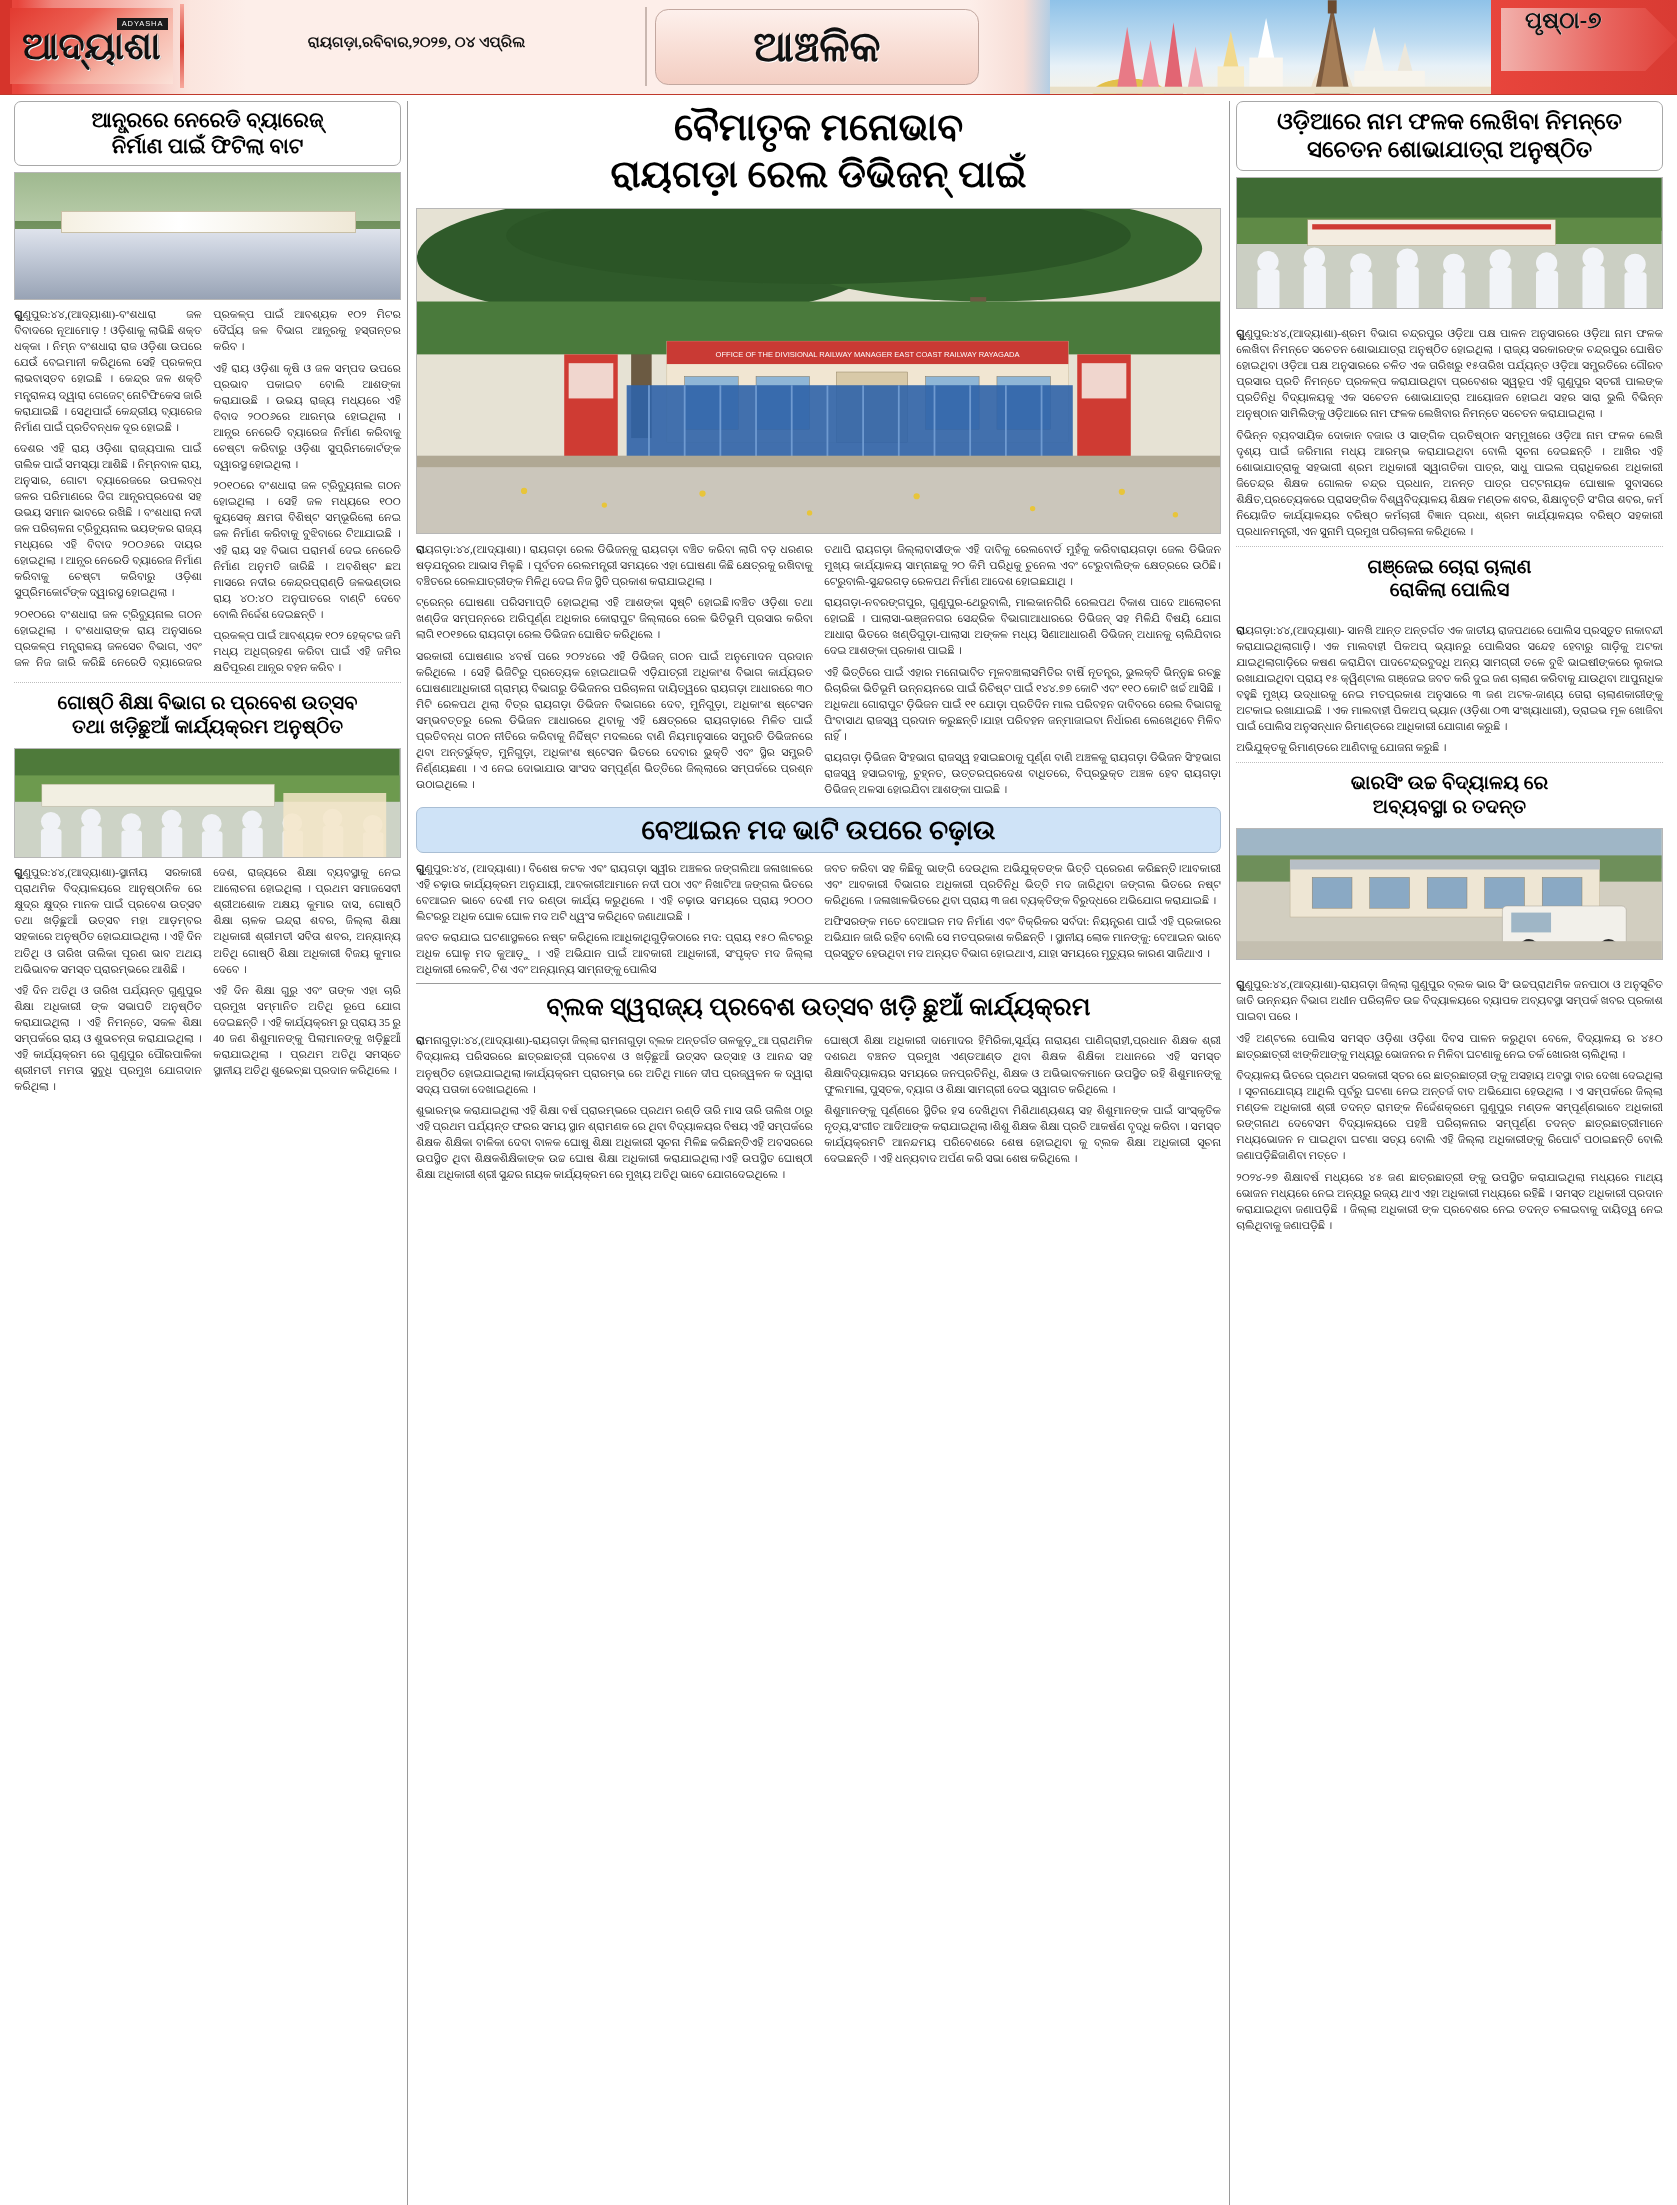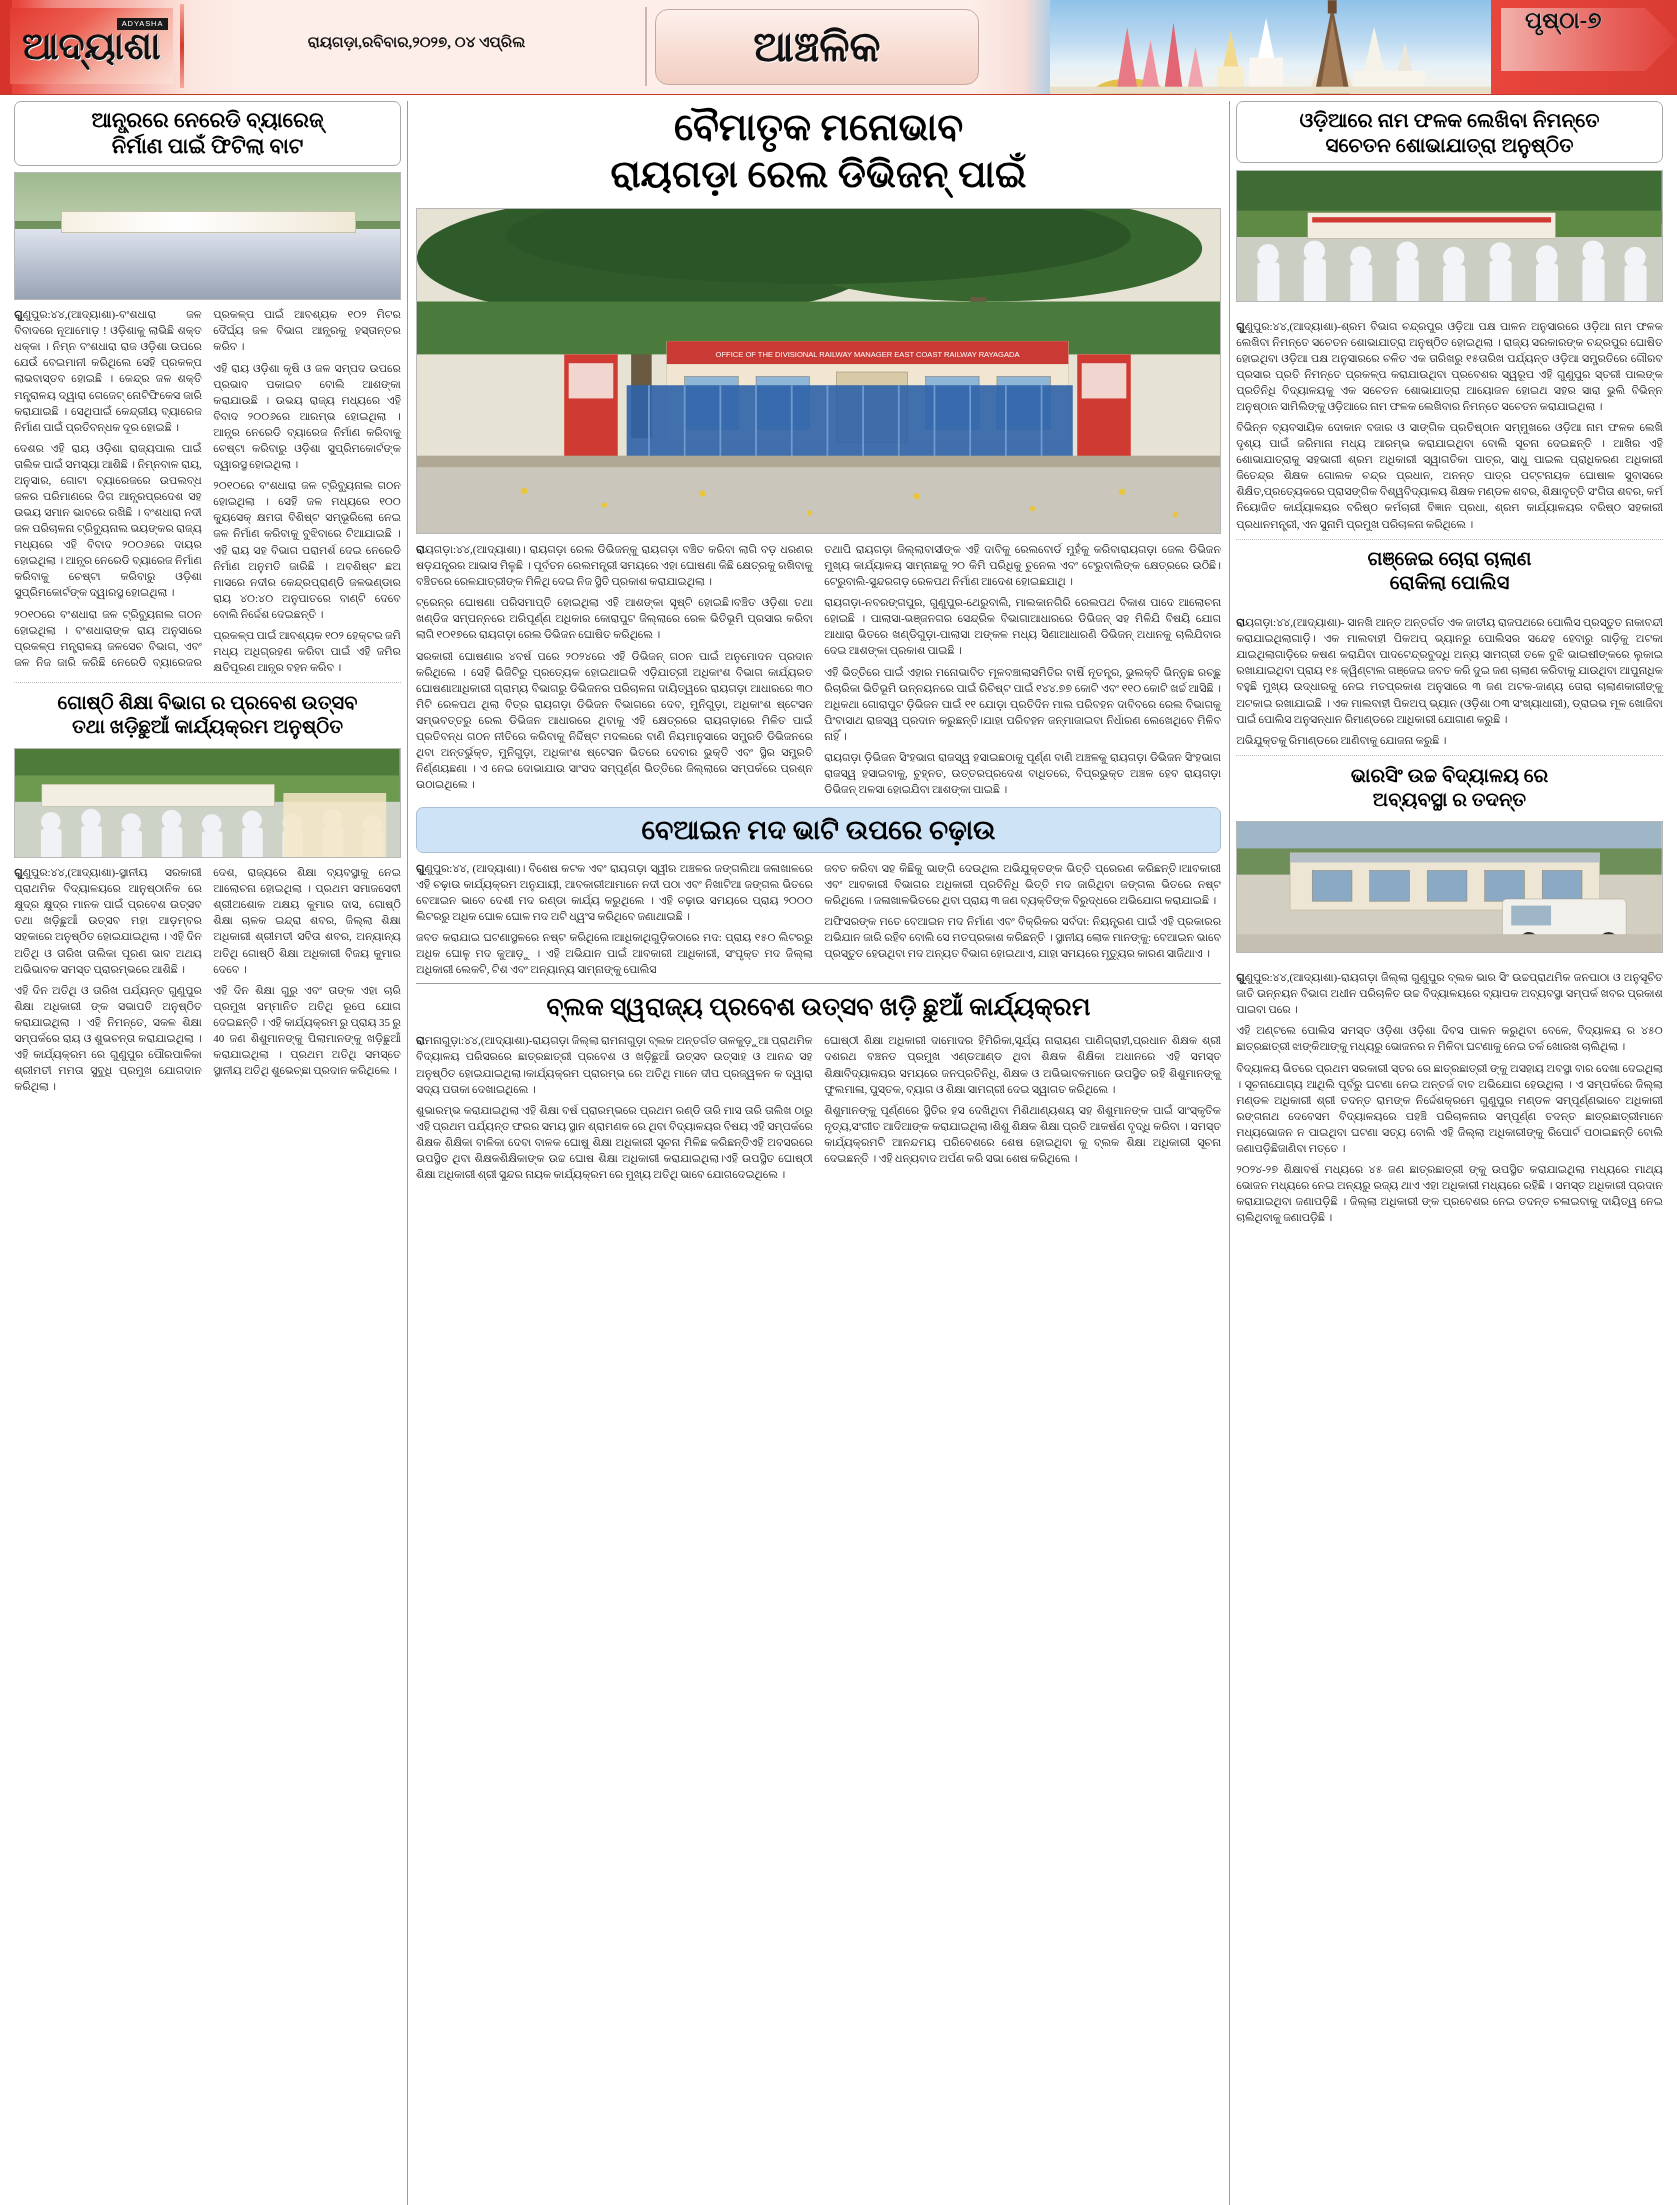--- a/index.html
+++ b/index.html
@@ -162,21 +162,21 @@
   .hl {
     font-family: "Liberation Serif", serif;
     font-weight: bold;
     color: #000;
     line-height: 1.22;
     margin: 0;
   }
   .hl-lg   { font-size: 21px; }
   .hl-xl   { font-size: 38px; line-height: 1.25; }
   .hl-md   { font-size: 19.4px; }
-  .hl-sm   { font-size: 20px; }
+  .hl-sm   { font-size: 23px; }
   .hl-blue { font-size: 27px; }
   .hl-wide { font-size: 25px; }
 
   .photo {
     width: 100%;
     margin: 4.4px 0 6.2px 0;
     display: block;
     border: 0.4px solid #b7b7b7;
     box-sizing: border-box;
     background: #cfd6cc;

